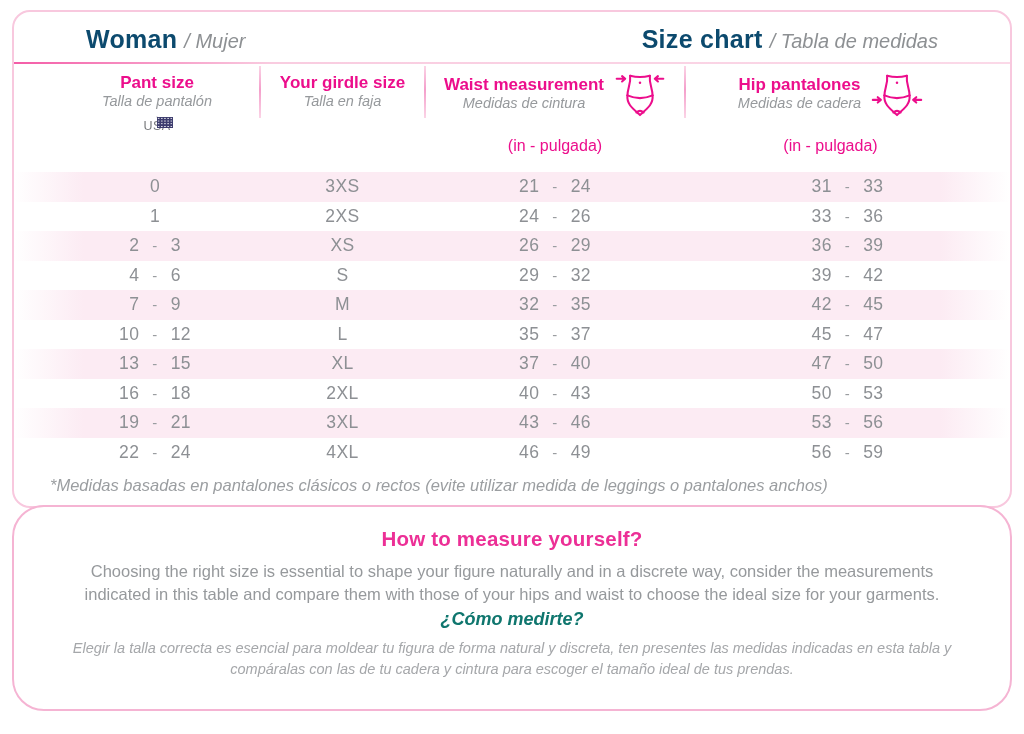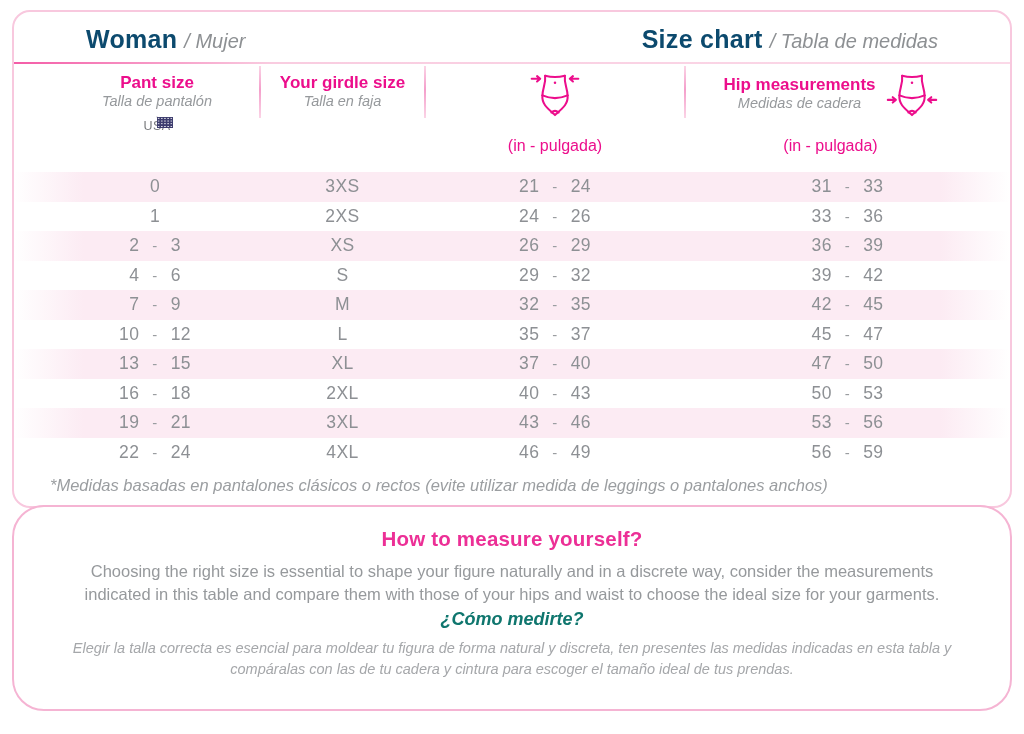--- a/index.html
+++ b/index.html
@@ -90,41 +90,45 @@
       </div>
     </div>
 
     <div class="col-head">
       <div class="col-title">Your girdle size</div>
       <div class="col-sub">Talla en faja</div>
     </div>
 
     <div class="col-head">
       <div class="head-flex">
+        <div class="txt">
+          <div class="col-title">Waist measurement</div>
+          <div class="col-sub">Medidas de cintura</div>
+        </div>
         <svg class="m-icon" width="52" height="52" viewBox="0 0 56 58">
           <g stroke="currentColor" fill="none" stroke-width="2.3" stroke-linecap="round" stroke-linejoin="round">
             <path d="M2 6.5 L11 6.5 M8 3.5 L11.5 6.5 L8 9.5"></path>
             <path d="M54 6.5 L45 6.5 M48 3.5 L44.5 6.5 L48 9.5"></path>
             <path d="M17 3 Q28 6 39 3"></path>
             <path d="M17 3 C18 12 14 17 14 25"></path>
             <path d="M39 3 C38 12 42 17 42 25"></path>
             <path d="M14 25 Q28 31 42 25"></path>
             <path d="M14 25 C13 34 19 39 26 45 L28 47 L30 45 C37 39 43 34 42 25"></path>
             <path d="M24 44 Q28 40.5 32 44"></path>
           </g>
           <circle cx="28" cy="11" r="1.4" fill="currentColor"></circle>
         </svg>
       </div>
       <div class="col-unit">(in - pulgada)</div>
     </div>
 
     <div class="col-head col-head-hip">
       <div class="head-flex">
         <div class="txt">
-          <div class="col-title">Hip measurements</div>
+          <div class="col-title">Hip pantalones</div>
           <div class="col-sub">Medidas de cadera</div>
         </div>
         <svg class="m-icon" width="52" height="52" viewBox="0 0 56 58">
           <g stroke="currentColor" fill="none" stroke-width="2.3" stroke-linecap="round" stroke-linejoin="round">
             <path d="M1 30 L9.5 30 M6.5 27 L10 30 L6.5 33"></path>
             <path d="M55 30 L46.5 30 M49.5 27 L46 30 L49.5 33"></path>
             <path d="M17 3 Q28 6 39 3"></path>
             <path d="M17 3 C18 12 14 17 14 25"></path>
             <path d="M39 3 C38 12 42 17 42 25"></path>
             <path d="M14 25 Q28 31 42 25"></path>

